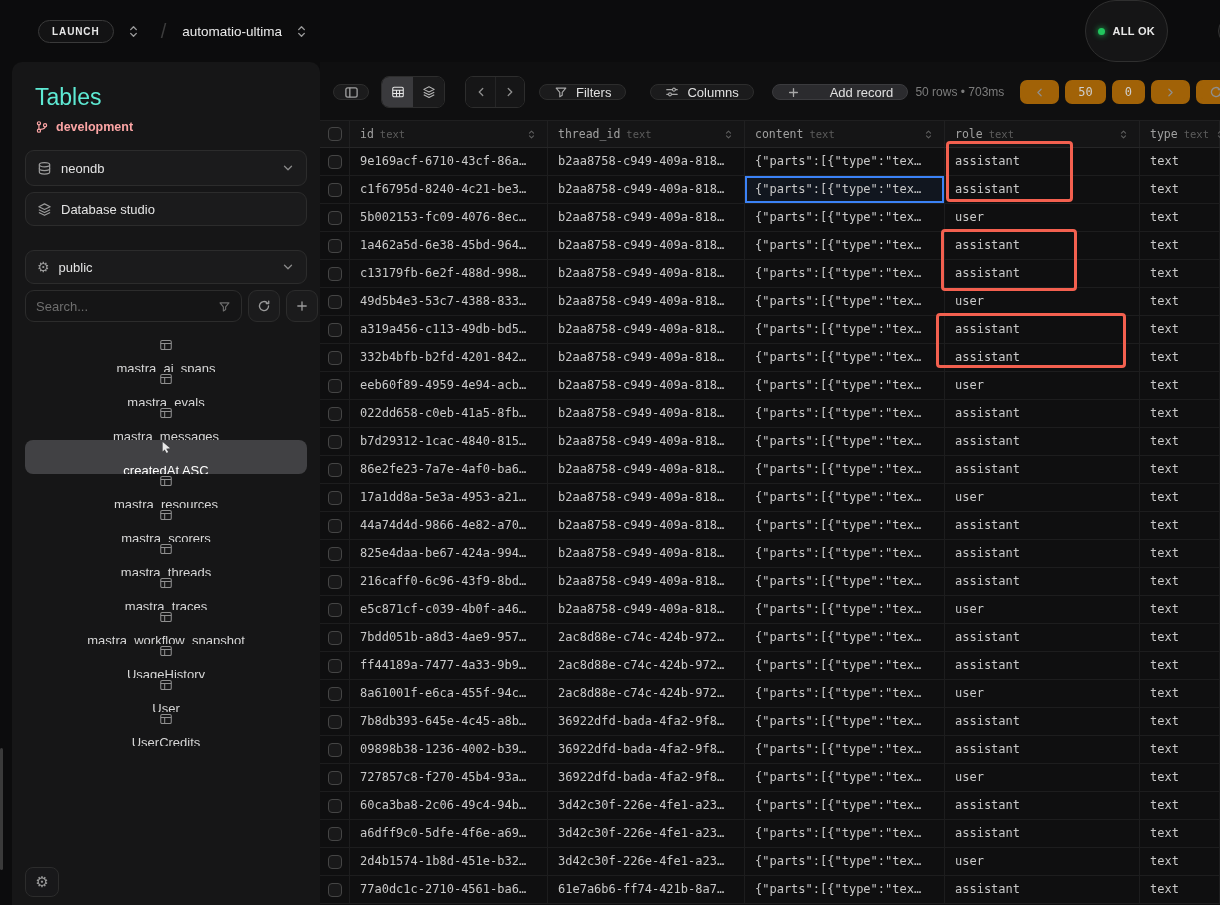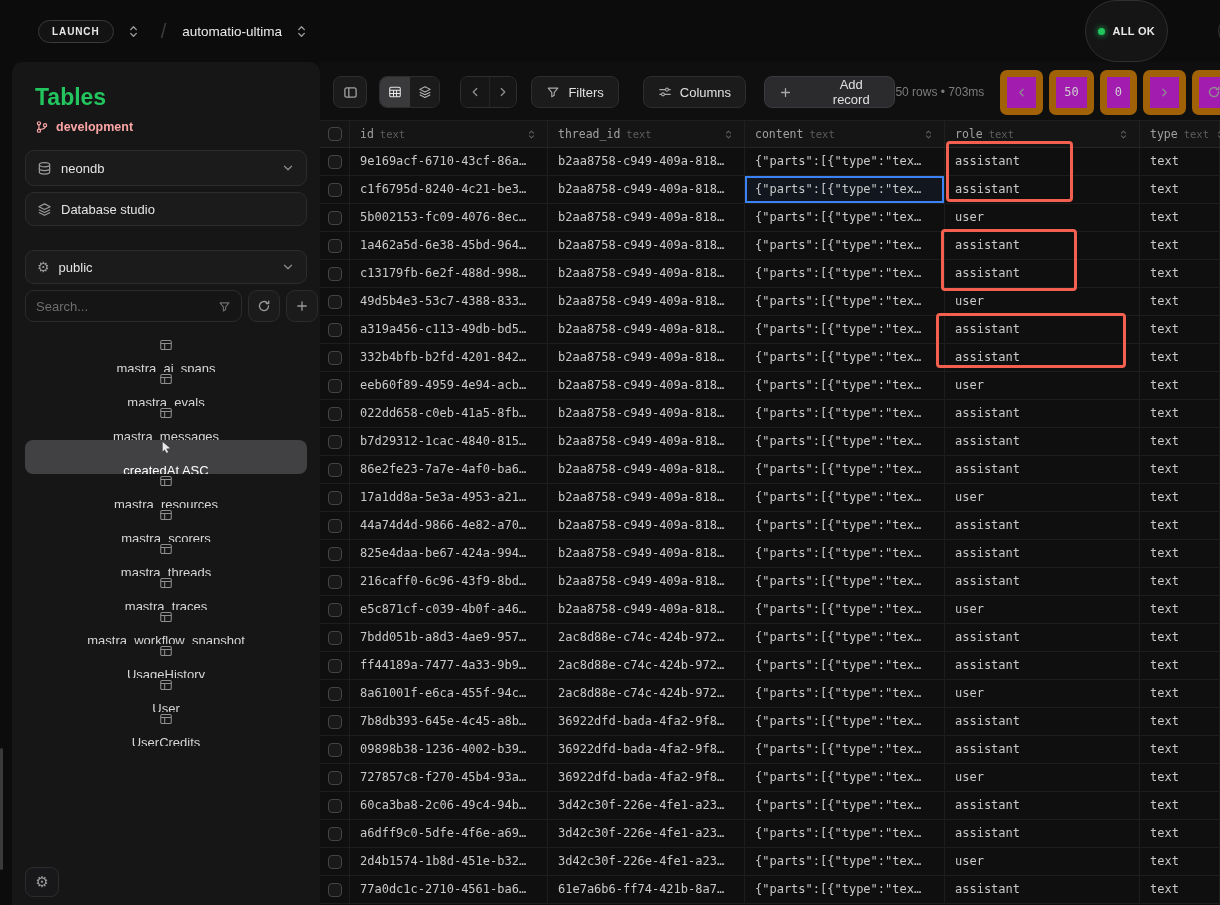--- a/index.html
+++ b/index.html
@@ -19,21 +19,21 @@
     border:1px solid #2f2f2f; background:#151516; border-radius:999px; padding:24px 12px;
     color:#e8e8e8; font-size:11px; font-weight:700; letter-spacing:.3px; cursor:pointer; }
   .dot { width:7px; height:7px; border-radius:50%; background:var(--c-ok); box-shadow:0 0 6px var(--c-ok); }
   .help-circle { position:absolute; left:1196px; top:16px; width:30px; height:30px;
     border:1px solid #343434; border-radius:50%; display:flex; align-items:center; justify-content:center;
     color:#cfcfcf; font-size:13px; background:#141415; cursor:pointer; }
 
   
   .sidebar { position:absolute; left:12px; top:62px; width:308px; height:843px;
     background:#161617; border-radius:10px 10px 0 0; padding:22px 13px 0; }
-  .sb-title { font-size:23px; font-weight:700; color:#22c55e; padding-left:10px; }
+  .sb-title { font-size:23px; font-weight:400; color:#5eead4; padding-left:10px; }
   .sb-branch { display:flex; gap:7px; align-items:center; color:#fca5a5; font-size:12.5px; margin:9px 0 0 10px;font-weight:bold; }
   .select-box { display:flex; align-items:center; gap:9px; height:36px; border:1px solid #2c2c2c;
     background:#1b1b1c; border-radius:9px; padding:0 11px; color:#e3e3e3; font-size:13px; cursor:pointer; }
   .select-box .icon { color:#9a9a9a; }
   .mt16 { margin-top:16px; } .mt6 { margin-top:6px; } .mt24 { margin-top:24px; }
   .chev-end { margin-left:auto; color:#8a8a8a; }
   .search-row { display:flex; gap:6px; margin-top:6px; }
   .search-input { flex:1; display:flex; align-items:center; gap:6px; border:1px solid #2c2c2c;
     background:#151516; border-radius:9px; height:32px; padding:0 10px; }
   .search-input input { flex:1; min-width:0; background:transparent; border:0; outline:0;
@@ -51,39 +51,39 @@
   .gear-btn { position:absolute; left:13px; bottom:8px; width:34px; height:30px;
     border:1px solid #2c2c2c; border-radius:8px; background:#18181a; display:flex;
     align-items:center; justify-content:center; color:#9a9a9a; font-size:15px; cursor:pointer; }
   .edge-scroll { position:absolute; left:0; top:748px; width:3px; height:122px;
     background:#3a3a3a; border-radius:2px; }
 
   
   .main { position:absolute; left:320px; top:62px; width:900px; height:843px;
     background:#0f0f10; overflow:hidden; }
   .toolbar { display:flex; align-items:center; height:34px; margin:13px 0 0 13px; padding-right:0; }
-  .tbtn { height:32px; border:1px solid #2d2d2d; background:#1b1b1c; border-radius:8px;
+  .tbtn { height:16px; border:1px solid #2d2d2d; background:#1b1b1c; border-radius:8px;
     display:flex; align-items:center; justify-content:center; color:#9f9f9f; cursor:pointer; }
   .icon-btn { width:36px; }
   .segmented { display:flex; border:1px solid #2d2d2d; border-radius:8px; overflow:hidden;
     margin-left:12px; height:32px; }
   .seg { width:31px; display:flex; align-items:center; justify-content:center;
     color:#b5b5b5; background:#1b1b1c; cursor:pointer; }
   .seg.active { background:#3a3a3d; color:#e8e8e8; }
   .chev-group { display:flex; border:1px solid #2d2d2d; border-radius:8px; overflow:hidden;
     margin-left:20px; height:32px; }
   .chev-group .seg { width:29px; background:#161617; color:#8f8f8f; }
   .chev-group .seg + .seg { border-left:1px solid #252526; }
   .label-btn { gap:8px; padding:0 14px; margin-left:14px; color:#e0e0e0; font-size:13px; }
   .label-btn .icon { color:#a8a8a8; }
   .btn-columns { margin-left:24px; }
   .btn-add { margin-left:18px; background:#2b2b2e; border-color:#3b3b3e;gap:30px; }
   .rows-info { margin-left:auto; color:#7c7c7c; font-size:12px; white-space:nowrap; }
   .pager { display:flex; gap:6px; margin-left:16px; align-items:center; }
-  .pg { height:45px; min-width:28px; border:7px solid #a16207; background:#a21caf; border-radius:7px;
+  .pg { height:24px; min-width:28px; border:5px solid #a16207; background:#a16207; border-radius:7px;
     display:flex; align-items:center; justify-content:center; color:#cfcfcf; font-size:12px;
     padding:0 8px; font-family:"DejaVu Sans Mono",monospace; cursor:pointer; }
   .pg.chev { color:#8f8f8f; }
   .pg.refresh { margin-right:-16px; }
 
   
   .table-wrap { margin-top:11px; border-top:1px solid #1f1f20; }
   .grid-row { display:grid; grid-template-columns:30px 198px 197px 200px 195px minmax(60px,1fr); }
   .thead { height:27px; background:#151516; border-bottom:1px solid #262627; }
   .th { display:flex; align-items:center; gap:6px; padding:0 10px; border-right:1px solid #202021;

